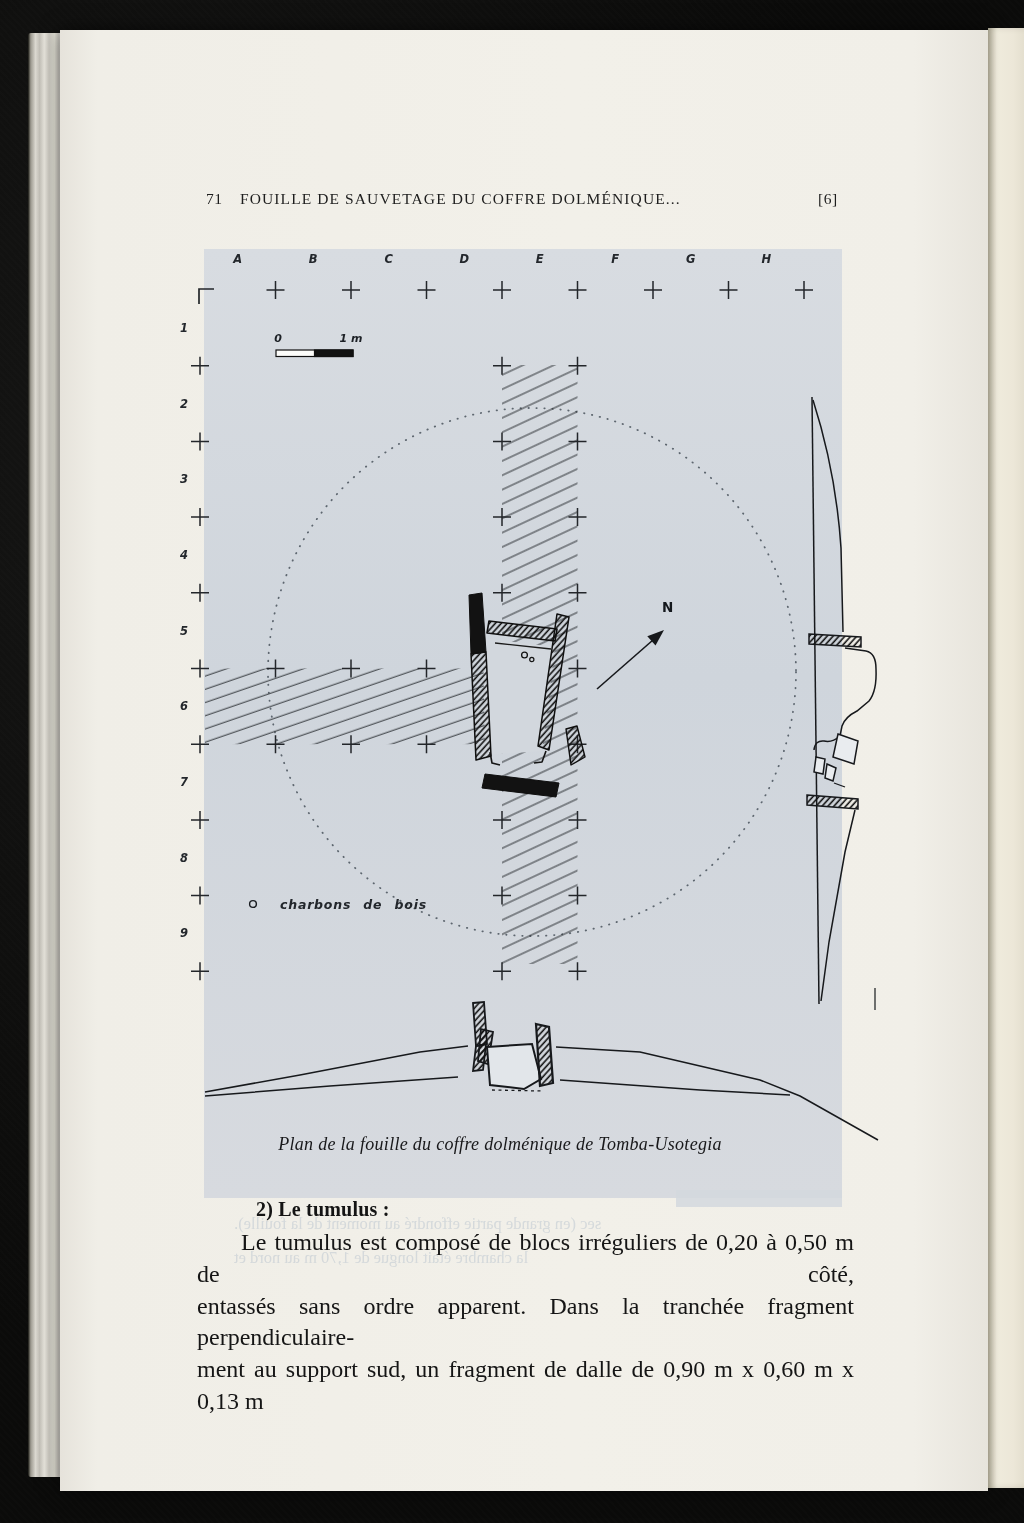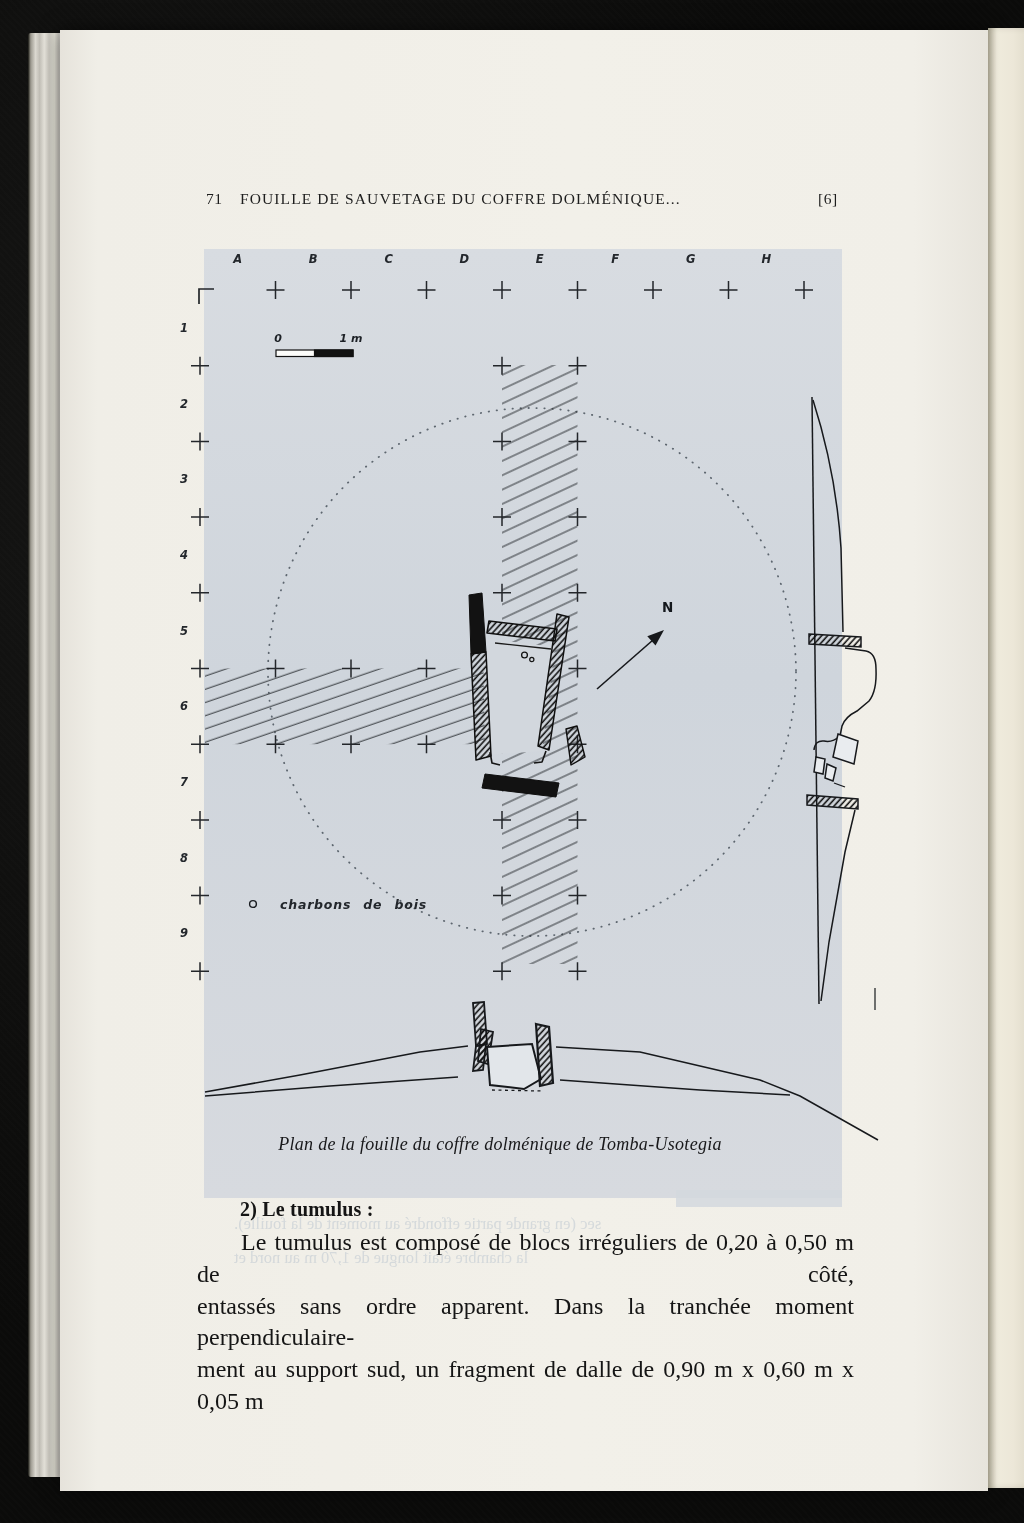--- a/index.html
+++ b/index.html
@@ -198,19 +198,19 @@
 
   <div class="abs caption" style="left:204px;top:1134px;width:592px;">Plan de la fouille du coffre dolménique de Tomba-Usotegia</div>
 
   <div class="bleedbox" style="left:190px;top:1196px;width:690px;height:115px;">
     <div class="mirror" id="bleed-body">
         <div class="bl faint" style="top: 18px;">sec (en grande partie effondré au moment de la fouille).</div>
         <div class="bl faint" style="top: 52px;">la chambre était longue de 1,70 m au nord et</div>
       </div>
   </div>
 
-  <div class="abs heading" style="left:240px;top:1198px;font-family:Liberation Serif, serif;">2) Le tumulus :</div>
+  <div class="abs heading" style="left:256px;top:1198px;font-family:Liberation Serif, serif;">2) Le tumulus :</div>
   <div class="abs para" style="left:197px;top:1227px;">
     <span class="pline pfirst">Le tumulus est composé de blocs irréguliers de 0,20 à 0,50 m de côté,</span>
-    <span class="pline">entassés sans ordre apparent. Dans la tranchée moment perpendiculaire-</span>
-    <span class="pline plast">ment au support sud, un fragment de dalle de 0,90 m x 0,60 m x 0,05 m</span>
+    <span class="pline">entassés sans ordre apparent. Dans la tranchée fragment perpendiculaire-</span>
+    <span class="pline plast">ment au support sud, un fragment de dalle de 0,90 m x 0,60 m x 0,13 m</span>
   </div>
 </div>
 
 </body></html>

